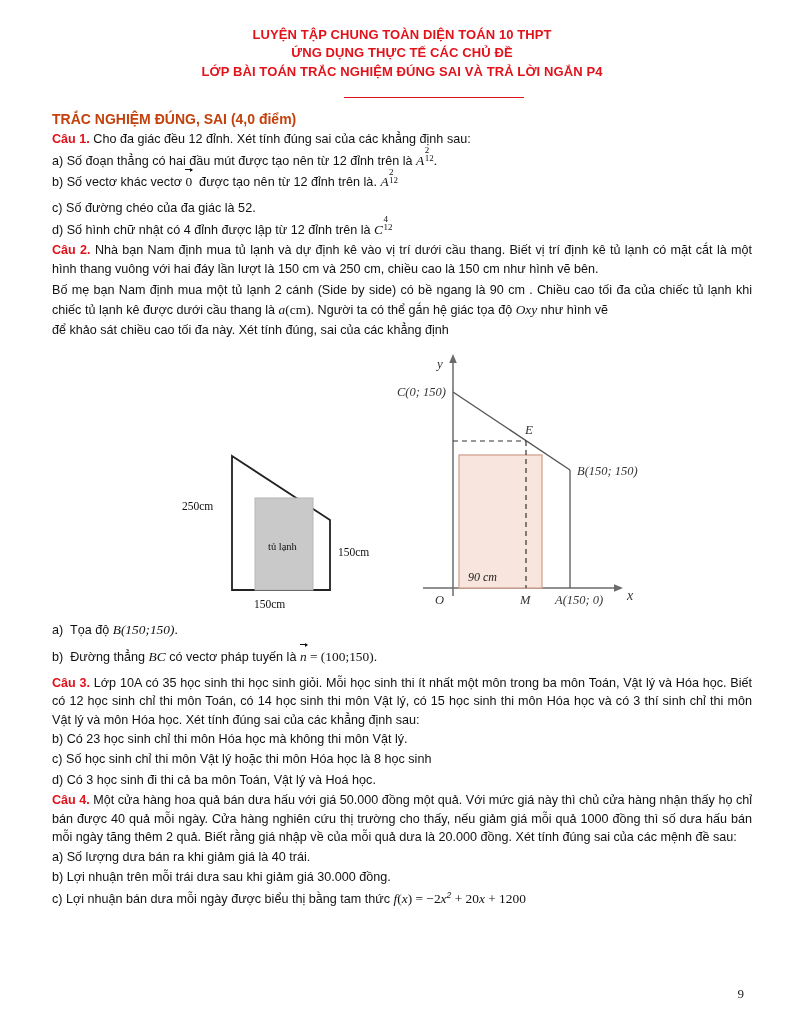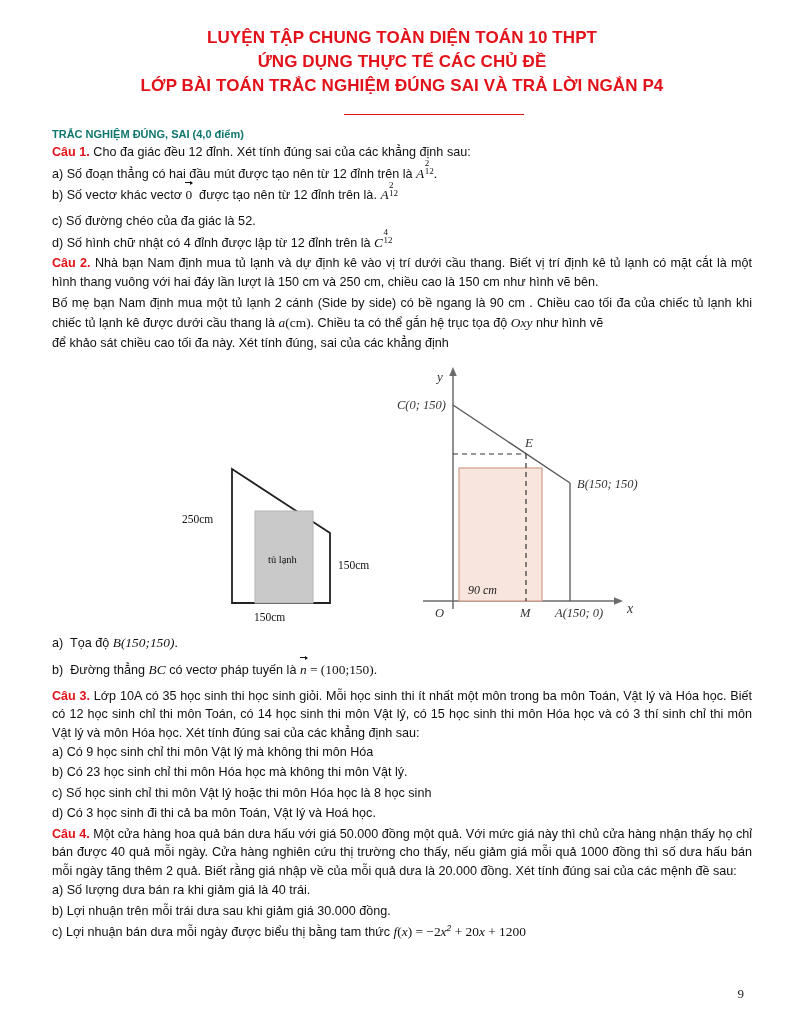--- a/index.html
+++ b/index.html
@@ -22,45 +22,45 @@
     box-sizing: border-box;
     padding: 26px 40px 0 52px;
   }
 
   
   .title-block {
     text-align: center;
     color: #e2121a;
     font-family: "Liberation Sans", "DejaVu Sans", sans-serif;
     font-weight: bold;
-    font-size: 17px;
+    font-size: 13px;
     line-height: 1.42;
     letter-spacing: 0.1px;
   }
   .title-block div { white-space: nowrap; }
 
   .rule-wrap {
     text-align: center;
     margin-top: 6px;
     margin-bottom: 2px;
   }
   .rule {
     display: inline-block;
     width: 180px;
     height: 0;
     border-top: 1px solid #e2121a;
     vertical-align: middle;
     margin-left: 64px;
   }
 
   .section-head {
-    color: #0f766e;
+    color: #c2410c;
     font-family: "Liberation Sans", "DejaVu Sans", sans-serif;
     font-weight: bold;
-    font-size: 11px;
+    font-size: 14px;
     margin-top: 6px;
     margin-bottom: 3px;
   }
 
   
   .qnum {
     color: #e2121a;
     font-weight: bold;
     font-family: "Liberation Sans", "DejaVu Sans", sans-serif;
     font-size: 12.6px;
@@ -205,21 +205,21 @@
     <span>Số hình chữ nhật có 4 đỉnh được lập từ 12 đỉnh trên là</span>
     <span class="nowrap"><span class="m">C</span><span class="sup-sub"><i class="top">4</i><i class="bot">12</i></span></span>
   </p>
 
   <p class="txt">
     <span class="qnum">Câu 2.</span>
     <span>Nhà bạn Nam định mua tủ lạnh và dự định kê vào vị trí dưới cầu thang. Biết vị trí định kê tủ lạnh có mặt cắt là một hình thang vuông với hai đáy lần lượt là 150 cm và 250 cm, chiều cao là 150 cm như hình vẽ bên.</span>
   </p>
   <p class="txt">
     <span>Bố mẹ bạn Nam định mua một tủ lạnh 2 cánh (Side by side) có bề ngang là 90 cm . Chiều cao tối đa của chiếc tủ lạnh khi chiếc tủ lạnh kê được dưới cầu thang là</span>
-    <span class="nowrap"><span class="m">a</span><span class="mu">(</span><span class="mu">cm</span><span class="mu">)</span></span><span>. Chiều ta có thể gắn hệ trục tọa độ</span>
+    <span class="nowrap"><span class="m">a</span><span class="mu">(</span><span class="mu">cm</span><span class="mu">)</span></span><span>. Người ta có thể gắn hệ giác tọa độ</span>
     <span class="m">Oxy</span>
     <span>như hình vẽ</span>
   </p>
   <p class="txt">để khảo sát chiều cao tối đa này. Xét tính đúng, sai của các khẳng định</p>
 
   <div class="figures">
 
     <div class="fig-left">
       <svg width="205" height="175" viewBox="0 0 205 175">
 
@@ -283,24 +283,20 @@
     <span class="nowrap"><span class="m vecarrow">n</span><span class="mu">&nbsp;=&nbsp;(100;150)</span></span><span class="mu">.</span>
   </p>
 
 
 
   <p class="txt tight">
     <span class="qnum">Câu 3.</span>
     <span>Lớp 10A có 35 học sinh thi học sinh giỏi. Mỗi học sinh thi ít nhất một môn trong ba môn Toán, Vật lý và Hóa học. Biết có 12 học sinh chỉ thi môn Toán, có 14 học sinh thi môn Vật lý, có 15 học sinh thi môn Hóa học và có 3 thí sinh chỉ thi môn Vật lý và môn Hóa học. Xét tính đúng sai của các khẳng định sau:</span>
   </p>
   <p class="item">
-    <span>a)</span>
-    <span>Có 9 học sinh chỉ thi môn Vật lý mà không thi môn Hóa</span>
-  </p>
-  <p class="item">
     <span>b)</span>
     <span>Có 23 học sinh chỉ thi môn Hóa học mà không thi môn Vật lý.</span>
   </p>
   <p class="item">
     <span>c)</span>
     <span>Số học sinh chỉ thi môn Vật lý hoặc thi môn Hóa học là 8 học sinh</span>
   </p>
   <p class="item">
     <span>d)</span>
     <span>Có 3 học sinh đi thi cả ba môn Toán, Vật lý và Hoá học.</span>

